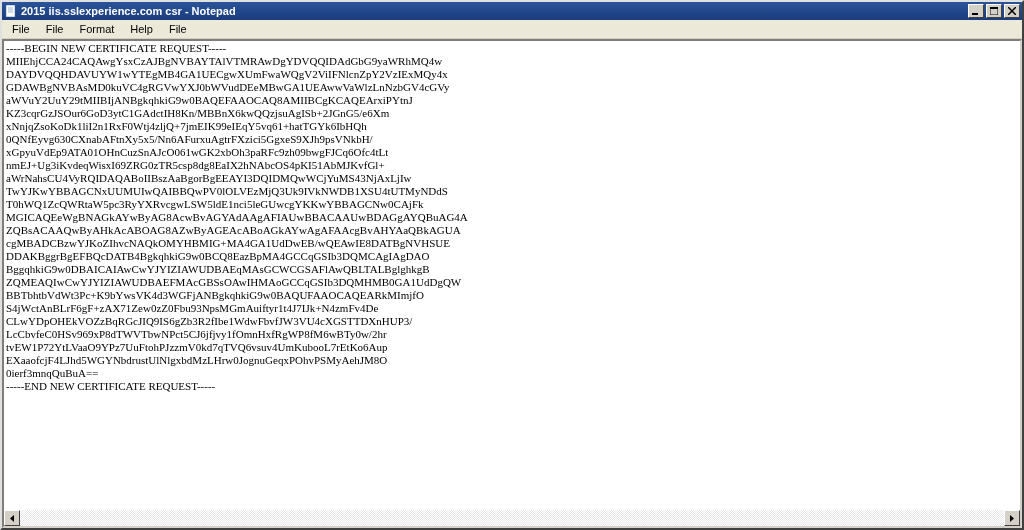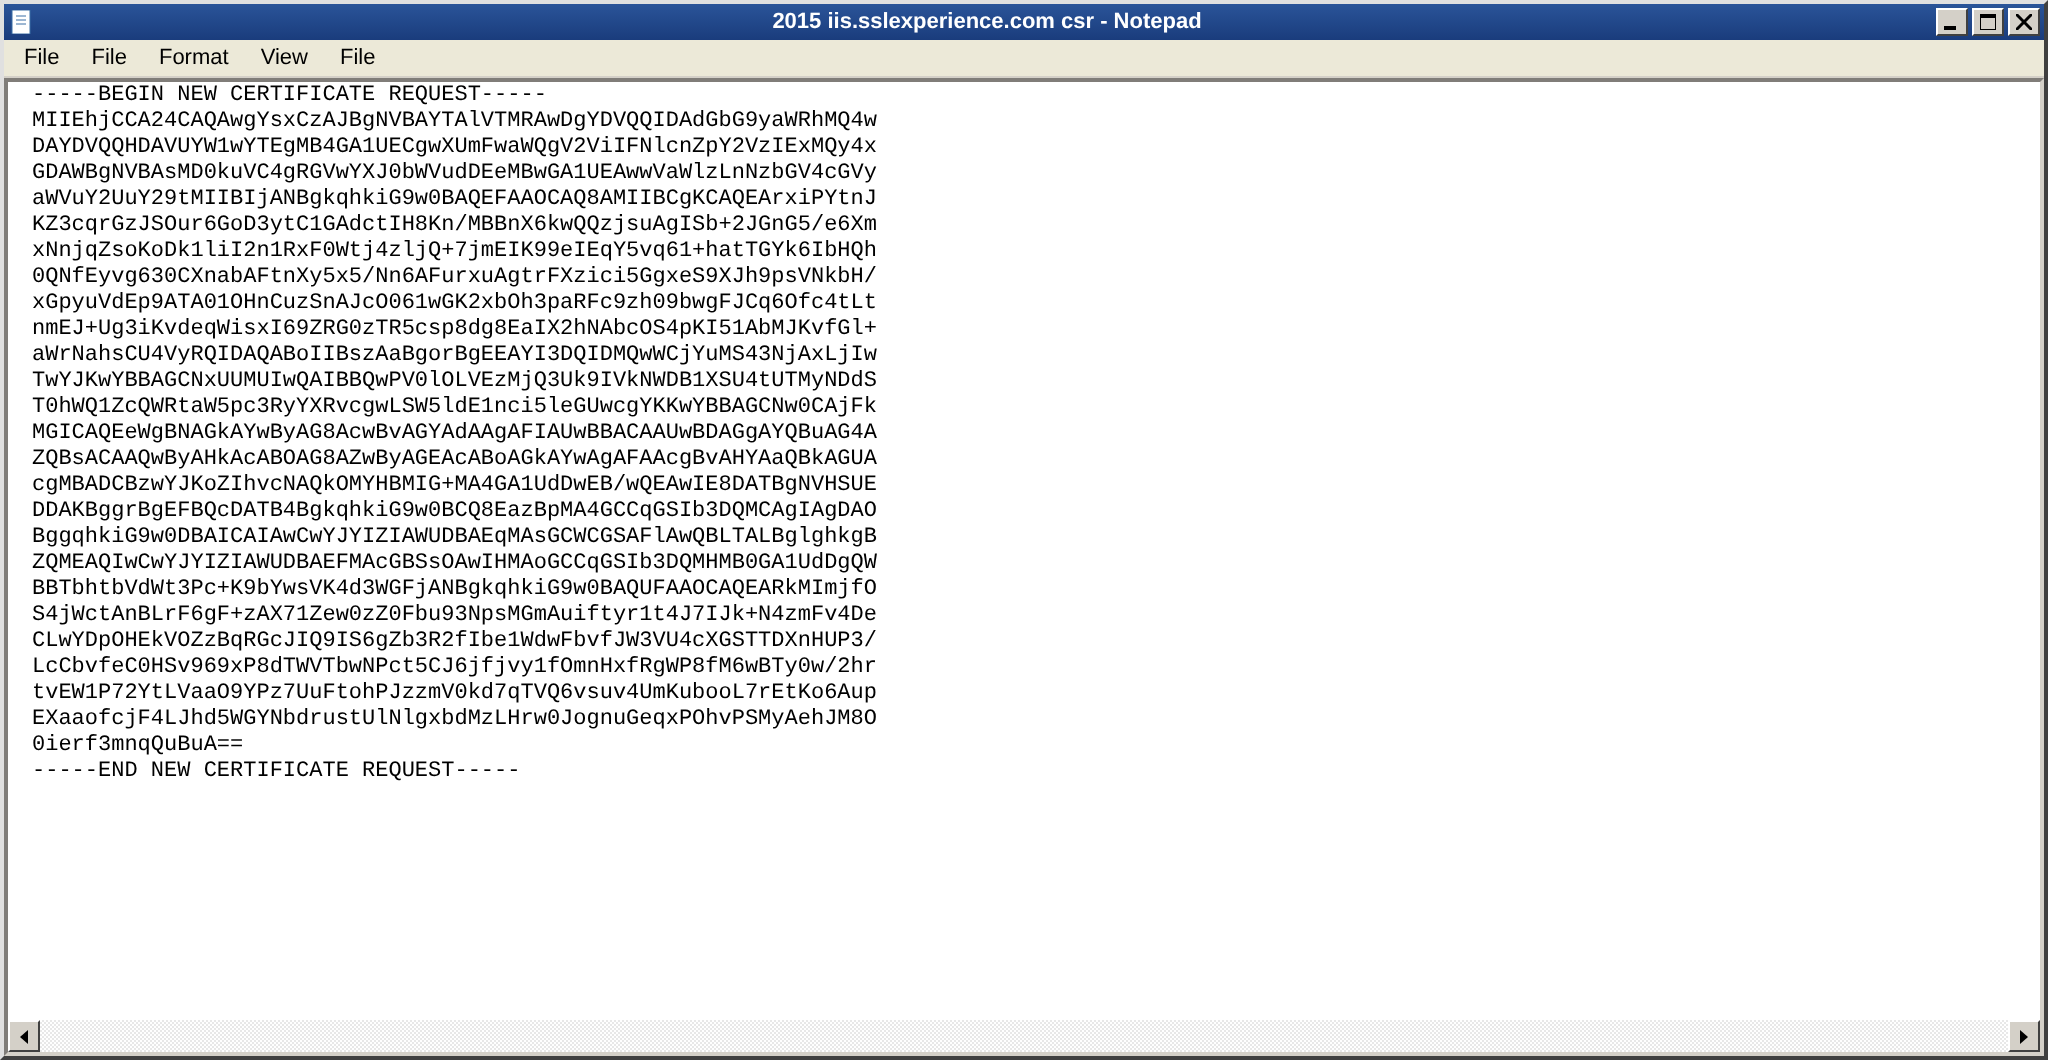--- a/index.html
+++ b/index.html
@@ -39,21 +39,20 @@
       height: 14px;
       margin-right: 3px;
       display: inline-flex;
       align-items: center;
       justify-content: center;
     }
     .titlebar-text {
       flex: 1;
       white-space: nowrap;
       overflow: hidden;
-      text-align: center;
     }
     .window-controls {
       display: flex;
       gap: 0;
     }
     .window-control {
       width: 16px;
       height: 14px;
       background: #d4d0c8;
       border: 1px solid #404040;
@@ -87,25 +86,25 @@
     }
     .content-area {
       flex: 1;
       background: white;
       border: 2px inset #d4d0c8;
       margin: 0;
       overflow: hidden;
       position: relative;
     }
     .text-content {
-      font-family: Liberation Mono, monospace;
+      font-family: Liberation Serif, serif;
       font-size: 11px;
       line-height: 13px;
       white-space: pre;
-      padding: 1px 12px;
+      padding: 1px 2px;
       overflow: hidden;
       letter-spacing: 0;
       color: #000;
     }
     .scrollbar-bottom {
       position: absolute;
       bottom: 0;
       left: 0;
       right: 0;
       height: 16px;
@@ -162,21 +161,21 @@
             <line x1="8" y1="0" x2="0" y2="8" stroke="black" stroke-width="1.5"></line>
           </svg>
       </div>
     </div>
   </div>
 
   <div class="menubar">
     <div class="menu-item">File</div>
     <div class="menu-item">File</div>
     <div class="menu-item">Format</div>
-    <div class="menu-item">View</div>
+    <div class="menu-item">Help</div>
     <div class="menu-item">File</div>
   </div>
 
   <div class="content-area">
     <div class="text-content">-----BEGIN NEW CERTIFICATE REQUEST-----
 MIIEhjCCA24CAQAwgYsxCzAJBgNVBAYTAlVTMRAwDgYDVQQIDAdGbG9yaWRhMQ4w
 DAYDVQQHDAVUYW1wYTEgMB4GA1UECgwXUmFwaWQgV2ViIFNlcnZpY2VzIExMQy4x
 GDAWBgNVBAsMD0kuVC4gRGVwYXJ0bWVudDEeMBwGA1UEAwwVaWlzLnNzbGV4cGVy
 aWVuY2UuY29tMIIBIjANBgkqhkiG9w0BAQEFAAOCAQ8AMIIBCgKCAQEArxiPYtnJ
 KZ3cqrGzJSOur6GoD3ytC1GAdctIH8Kn/MBBnX6kwQQzjsuAgISb+2JGnG5/e6Xm

